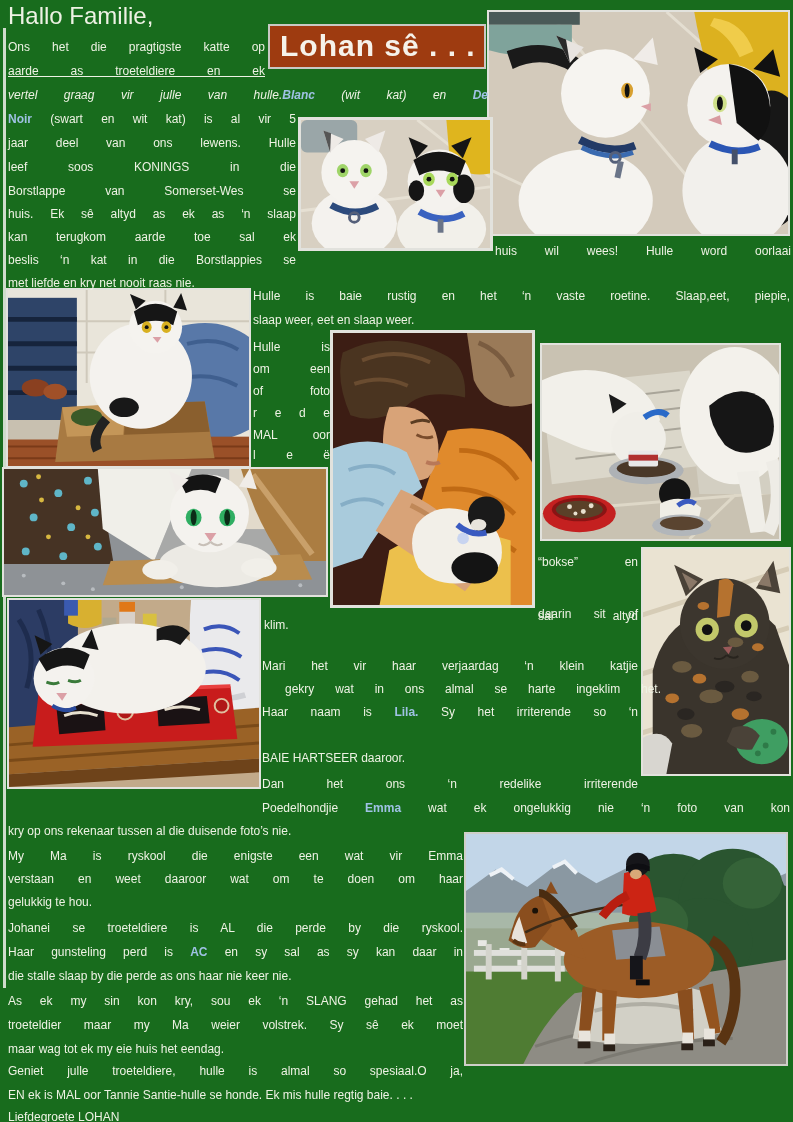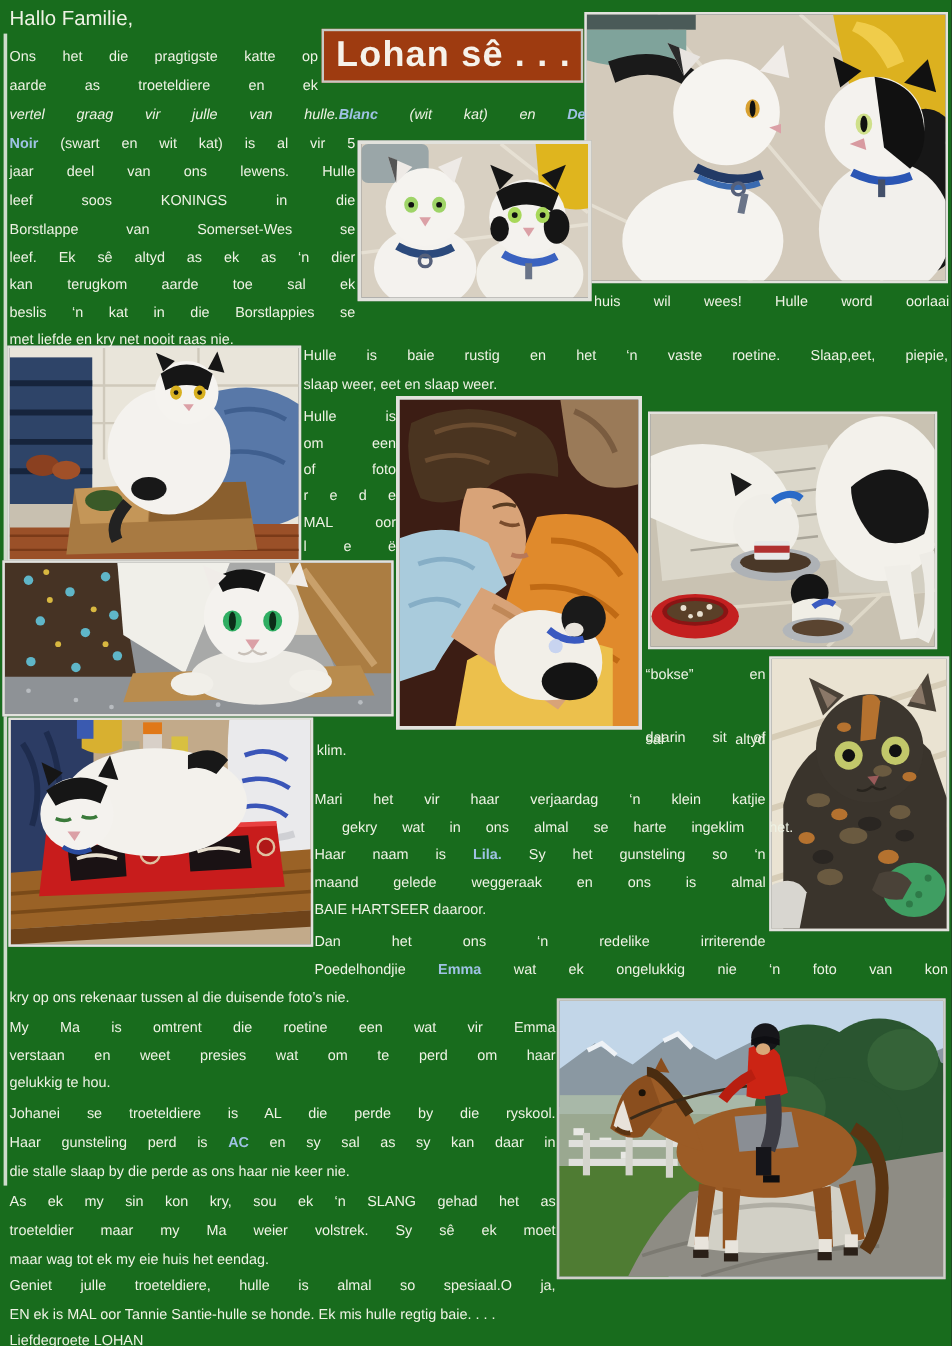--- a/index.html
+++ b/index.html
@@ -6,21 +6,21 @@
   .page{
     position:relative;width:793px;height:1122px;margin:0 auto;
     background:#186c1d;overflow:hidden;
     font-family:"Liberation Sans",sans-serif;
   }
   .edge-line{position:absolute;left:3px;top:28px;width:3px;height:960px;background:rgba(240,240,235,.85);z-index:0;}
   .txt,.ln{position:absolute;color:#eef2e4;font-size:12px;line-height:23px;z-index:2;}
   .ln{text-align:justify;text-align-last:justify;-moz-text-align-last:justify;height:24px;overflow:visible;}
   .ln.plain{text-align:left;text-align-last:left;-moz-text-align-last:left;}
   .name{color:#9fc2e4;font-weight:bold;}
-  .greeting{font-size:17px;}
+  .greeting{font-size:24px;}
   .banner{
     position:absolute;left:268px;top:24px;width:218px;height:45px;
     background:#9e3b10;border:2px solid #c9c9c4;box-sizing:border-box;z-index:3;
     color:#f6f2ea;font-size:30px;font-weight:bold;line-height:40px;padding-left:10px;
     letter-spacing:1px;
   }
   .photo{position:absolute;border:2px solid #e2e2dd;box-sizing:border-box;overflow:hidden;z-index:1;background:#888;}
   .photo svg{display:block;width:100%;height:100%;}
 </style>
 </head>
@@ -405,27 +405,27 @@
       <ellipse cx="172" cy="41" rx="6" ry="5" fill="#d8a878"></ellipse>
       <path d="M180,80 q4,26 -4,46" stroke="#3c3c44" stroke-width="13" fill="none"></path>
       <rect x="166" y="124" width="13" height="24" fill="#15151a"></rect>
       <path d="M172,148 h14 v6 h-14 z" fill="#0e0e10"></path>
     </svg>
   </div>
 
   <div class="txt greeting plain" style="left:8px;top:4px;width:300px;">Hallo Familie,</div>
 
   <div class="ln" style="left:8px;top:36px;width:257px;">Ons het die pragtigste katte op</div>
-  <div class="ln" style="left:8px;top:60px;width:257px;">aarde as troeteldiere en ek</div>
+  <div class="ln" style="left:8px;top:60px;width:257px;text-decoration:underline;">aarde as troeteldiere en ek</div>
   <div class="ln" style="left:8px;top:84px;width:480px;font-style:italic;"><span>vertel graag vir julle van hulle.</span><span class="name">Blanc</span><span> (wit kat) en </span><span class="name">De</span></div>
   <div class="ln" style="left:8px;top:108px;width:288px;"><span class="name">Noir</span><span> (swart en wit kat) is al vir 5</span></div>
   <div class="ln" style="left:8px;top:132px;width:288px;">jaar deel van ons lewens. Hulle</div>
   <div class="ln" style="left:8px;top:156px;width:288px;">leef soos KONINGS in die</div>
   <div class="ln" style="left:8px;top:180px;width:288px;">Borstlappe van Somerset-Wes se</div>
-  <div class="ln" style="left:8px;top:203px;width:288px;">leef. Ek sê altyd as ek as ‘n dier</div>
+  <div class="ln" style="left:8px;top:203px;width:288px;">huis. Ek sê altyd as ek as ‘n slaap</div>
   <div class="ln" style="left:8px;top:226px;width:288px;">kan terugkom aarde toe sal ek</div>
   <div class="ln" style="left:8px;top:249px;width:288px;">beslis ‘n kat in die Borstlappies se</div>
   <div class="ln" style="left:495px;top:240px;width:296px;">huis wil wees! Hulle word oorlaai</div>
   <div class="ln plain" style="left:8px;top:272px;width:480px;">met liefde en kry net nooit raas nie.</div>
 
   <div class="ln" style="left:253px;top:285px;width:537px;">Hulle is baie rustig en het ‘n vaste roetine. Slaap,eet, piepie,</div>
   <div class="ln plain" style="left:253px;top:309px;width:537px;">slaap weer, eet en slaap weer.</div>
 
   <div class="ln" style="left:253px;top:336px;width:77px;">Hulle is</div>
   <div class="ln" style="left:253px;top:358px;width:77px;">om een</div>
@@ -434,30 +434,29 @@
   <div class="ln" style="left:253px;top:424px;width:77px;">MAL oor</div>
   <div class="ln" style="left:253px;top:444px;width:77px;">l e ë</div>
 
   <div class="ln" style="left:538px;top:551px;width:100px;">“bokse” en</div>
   <div class="ln" style="left:538px;top:577px;width:100px;margin-top:28px;">sal altyd</div>
   <div class="ln" style="left:538px;top:603px;width:100px;">daarin sit of</div>
   <div class="ln plain" style="left:264px;top:614px;width:100px;">klim.</div>
 
   <div class="ln" style="left:262px;top:655px;width:376px;">Mari het vir haar verjaardag ‘n klein katjie</div>
   <div class="ln" style="left:262px;top:678px;width:376px;padding-left:23px;">gekry wat in ons almal se harte ingeklim het.</div>
-  <div class="ln" style="left:262px;top:701px;width:376px;"><span>Haar naam is </span><span class="name">Lila.</span><span> Sy het gunsteling so ‘n</span></div>
-  <div class="ln" style="left:262px;top:724px;width:376px;">maand gelede weggeraak en ons is almal</div>
+  <div class="ln" style="left:262px;top:701px;width:376px;"><span>Haar naam is </span><span class="name">Lila.</span><span> Sy het irriterende so ‘n</span></div>
   <div class="ln plain" style="left:262px;top:747px;width:376px;">BAIE HARTSEER daaroor.</div>
 
   <div class="ln" style="left:262px;top:773px;width:376px;">Dan het ons ‘n redelike irriterende</div>
   <div class="ln" style="left:262px;top:797px;width:528px;"><span>Poedelhondjie </span><span class="name">Emma</span><span> wat ek ongelukkig nie ‘n foto van kon</span></div>
   <div class="ln plain" style="left:8px;top:820px;width:470px;">kry op ons rekenaar tussen al die duisende foto’s nie.</div>
 
-  <div class="ln" style="left:8px;top:845px;width:455px;">My Ma is omtrent die roetine een wat vir Emma</div>
-  <div class="ln" style="left:8px;top:868px;width:455px;">verstaan en weet presies wat om te perd om haar</div>
+  <div class="ln" style="left:8px;top:845px;width:455px;">My Ma is ryskool die enigste een wat vir Emma</div>
+  <div class="ln" style="left:8px;top:868px;width:455px;">verstaan en weet daaroor wat om te doen om haar</div>
   <div class="ln plain" style="left:8px;top:891px;width:455px;">gelukkig te hou.</div>
 
   <div class="ln" style="left:8px;top:917px;width:455px;">Johanei se troeteldiere is AL die perde by die ryskool.</div>
   <div class="ln" style="left:8px;top:941px;width:455px;"><span>Haar gunsteling perd is </span><span class="name">AC</span><span>  en sy sal as sy kan daar in</span></div>
   <div class="ln" style="left:8px;top:990px;width:455px;">As ek my sin kon kry, sou ek ‘n SLANG gehad het as</div>
 
   <div class="ln plain" style="left:8px;top:965px;width:455px;">die stalle slaap by die perde as ons haar nie keer nie.</div>
   <div class="ln" style="left:8px;top:1014px;width:455px;">troeteldier maar my Ma weier volstrek. Sy sê ek moet</div>
   <div class="ln plain" style="left:8px;top:1038px;width:455px;">maar wag tot ek my eie huis het eendag.</div>
 

